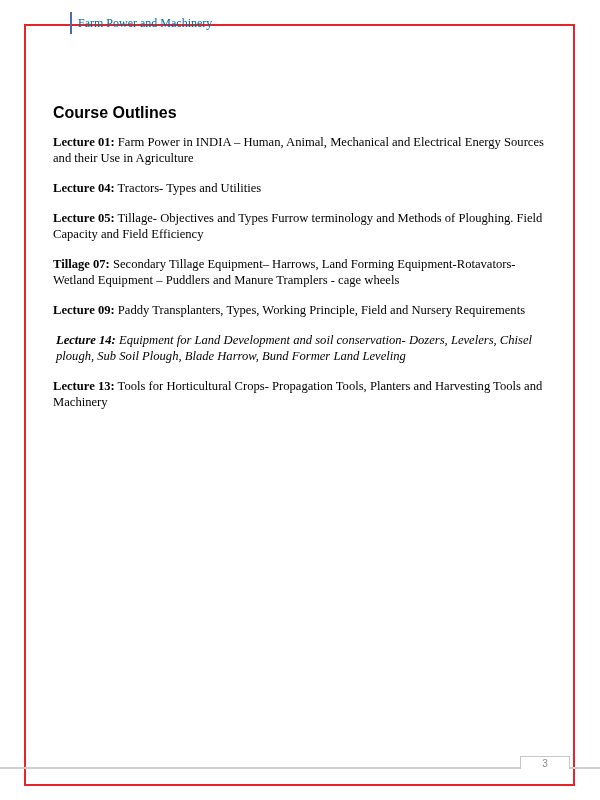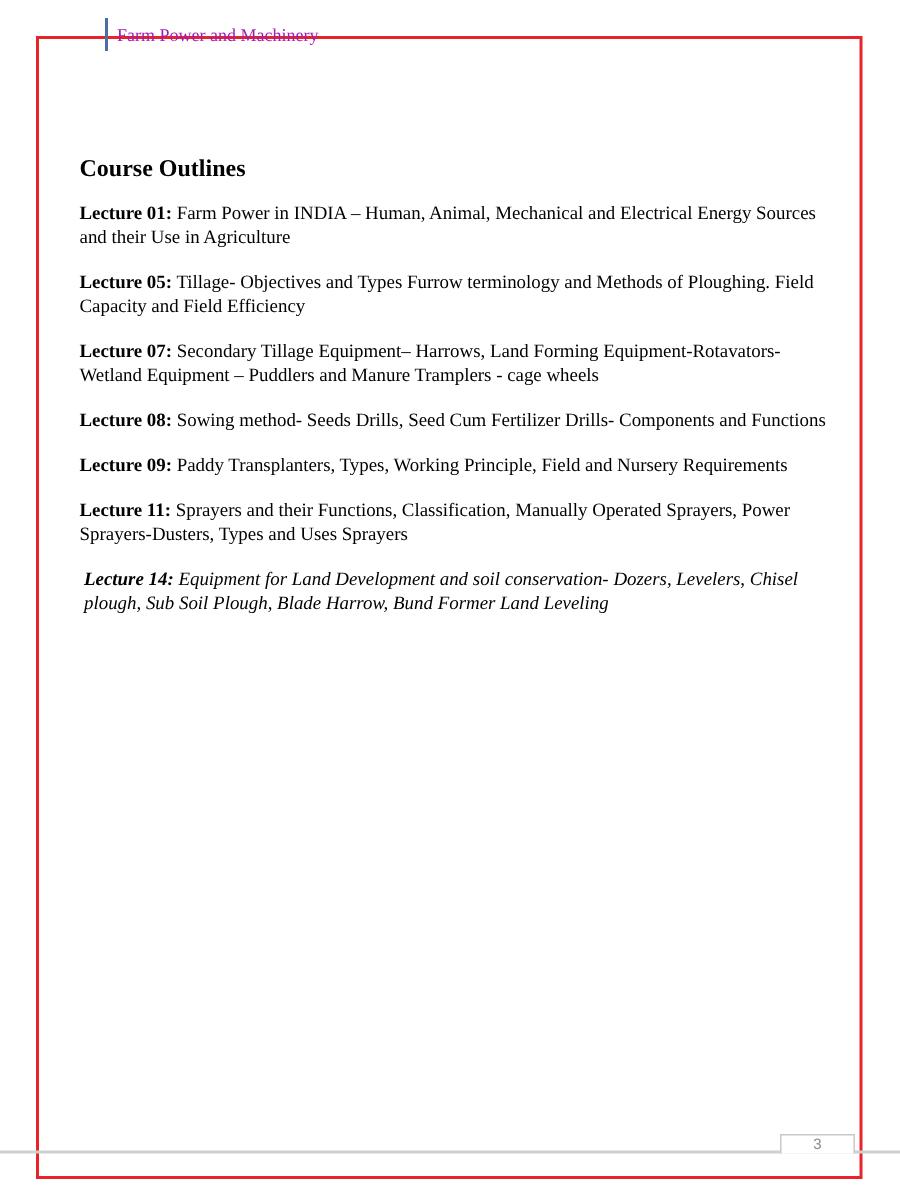--- a/index.html
+++ b/index.html
@@ -2,23 +2,23 @@
 <html><head>
   <meta charset="utf-8">
   <style>
     html, body { margin: 0; padding: 0; background: #ffffff; }
     body { width: 600px; height: 800px; position: relative; overflow: hidden;
            font-family: "DejaVu Serif", "Liberation Serif", serif; color: #000; }
     .page-border { position: absolute; left: 24px; top: 24px; width: 551px; height: 762px;
                    border: 2px solid #e8232a; box-sizing: border-box; }
     .header { position: absolute; left: 70px; top: 12px; height: 22px; display: flex; align-items: center; }
     .header-bar { width: 2px; height: 22px; background: #4a6fa5; margin-right: 6px; }
-    .header-text { font-family: "Liberation Serif", serif; font-size: 12px; color: #a21caf; }
+    .header-text { font-family: "Liberation Serif", serif; font-size: 12px; color: #0369a1; }
     .content { position: absolute; left: 53px; top: 104px; width: 500px; }
-    .title { font-family: Liberation Serif, serif; font-weight: bold; font-size: 16px; margin: 0 0 12px 0; }
+    .title { font-family: Liberation Sans, sans-serif; font-weight: bold; font-size: 16px; margin: 0 0 12px 0; }
     .lecture { font-family: "Liberation Serif", serif; font-size: 12.6px; line-height: 16px; margin: 0 0 14px 0; }
     .lecture .lbl { font-weight: bold; }
     .lecture.indent { padding-left: 3px; font-style: italic; }
     .footer-line { position: absolute; left: 0; top: 767px; width: 600px; height: 2px; background: #d0d0d0; }
     .page-tab { position: absolute; left: 520px; top: 756px; width: 48px; height: 12px;
                 border: 1px solid #c8c8c8; border-bottom: none; background: #fff;
                 font-family: "Liberation Sans", sans-serif; font-size: 10px; color: #8a8a8a;
                 text-align: center; line-height: 14px; }
   </style>
 </head>
@@ -28,22 +28,22 @@
 
 <div class="header">
   <div class="header-bar"></div>
   <span class="header-text">Farm Power and Machinery</span>
 </div>
 
 <div class="content">
   <h2 class="title">Course Outlines</h2>
 
   <p class="lecture"><span class="lbl">Lecture 01:</span><span> Farm Power in INDIA – Human, Animal, Mechanical and Electrical Energy Sources and their Use in Agriculture</span></p>
+  <p class="lecture"><span class="lbl">Lecture 04:</span><span> Tractors- Types and Utilities</span></p>
   <p class="lecture"><span class="lbl">Lecture 05:</span><span> Tillage- Objectives and Types Furrow terminology and Methods of Ploughing. Field Capacity and Field Efficiency</span></p>
-  <p class="lecture"><span class="lbl">Lecture 07:</span><span> Secondary Tillage Equipment– Harrows, Land Forming Equipment-Rotavators- Wetland Equipment – Puddlers and Manure Tramplers - cage wheels</span></p>
-  <p class="lecture"><span class="lbl">Lecture 08:</span><span> Sowing method- Seeds Drills, Seed Cum Fertilizer Drills- Components and Functions</span></p>
+  <p class="lecture"><span class="lbl">Tillage 07:</span><span> Secondary Tillage Equipment– Harrows, Land Forming Equipment-Rotavators- Wetland Equipment – Puddlers and Manure Tramplers - cage wheels</span></p>
   <p class="lecture"><span class="lbl">Lecture 09:</span><span> Paddy Transplanters, Types, Working Principle, Field and Nursery Requirements</span></p>
-  <p class="lecture"><span class="lbl">Lecture 11:</span><span> Sprayers and their Functions, Classification, Manually Operated Sprayers, Power Sprayers-Dusters, Types and Uses Sprayers</span></p>
   <p class="lecture indent"><span class="lbl">Lecture 14:</span><span> Equipment for Land Development and soil conservation- Dozers, Levelers, Chisel plough, Sub Soil Plough, Blade Harrow, Bund Former Land Leveling</span></p>
+  <p class="lecture"><span class="lbl">Lecture 13:</span><span> Tools for Horticultural Crops- Propagation Tools, Planters and Harvesting Tools and Machinery</span></p>
 </div>
 
 <div class="footer-line"></div>
 <div class="page-tab">3</div>
 
 </body></html>

